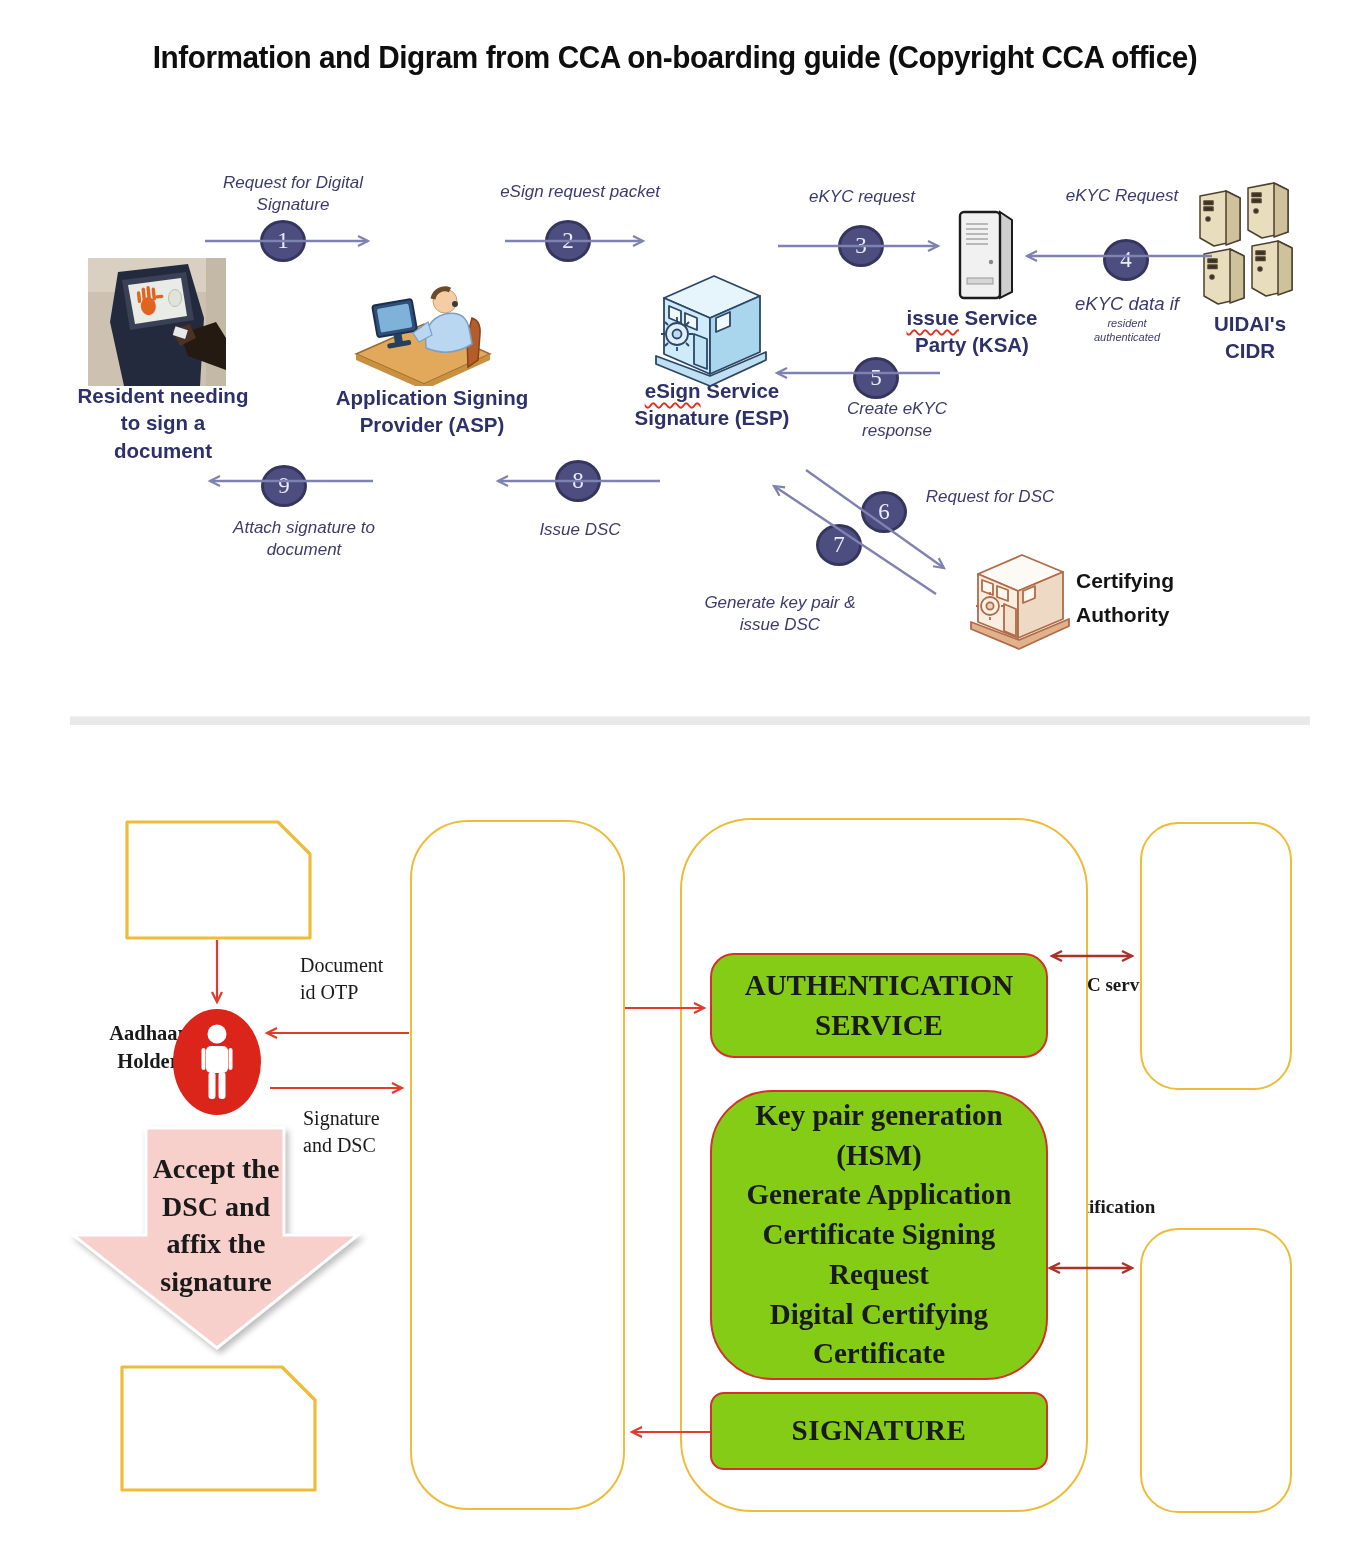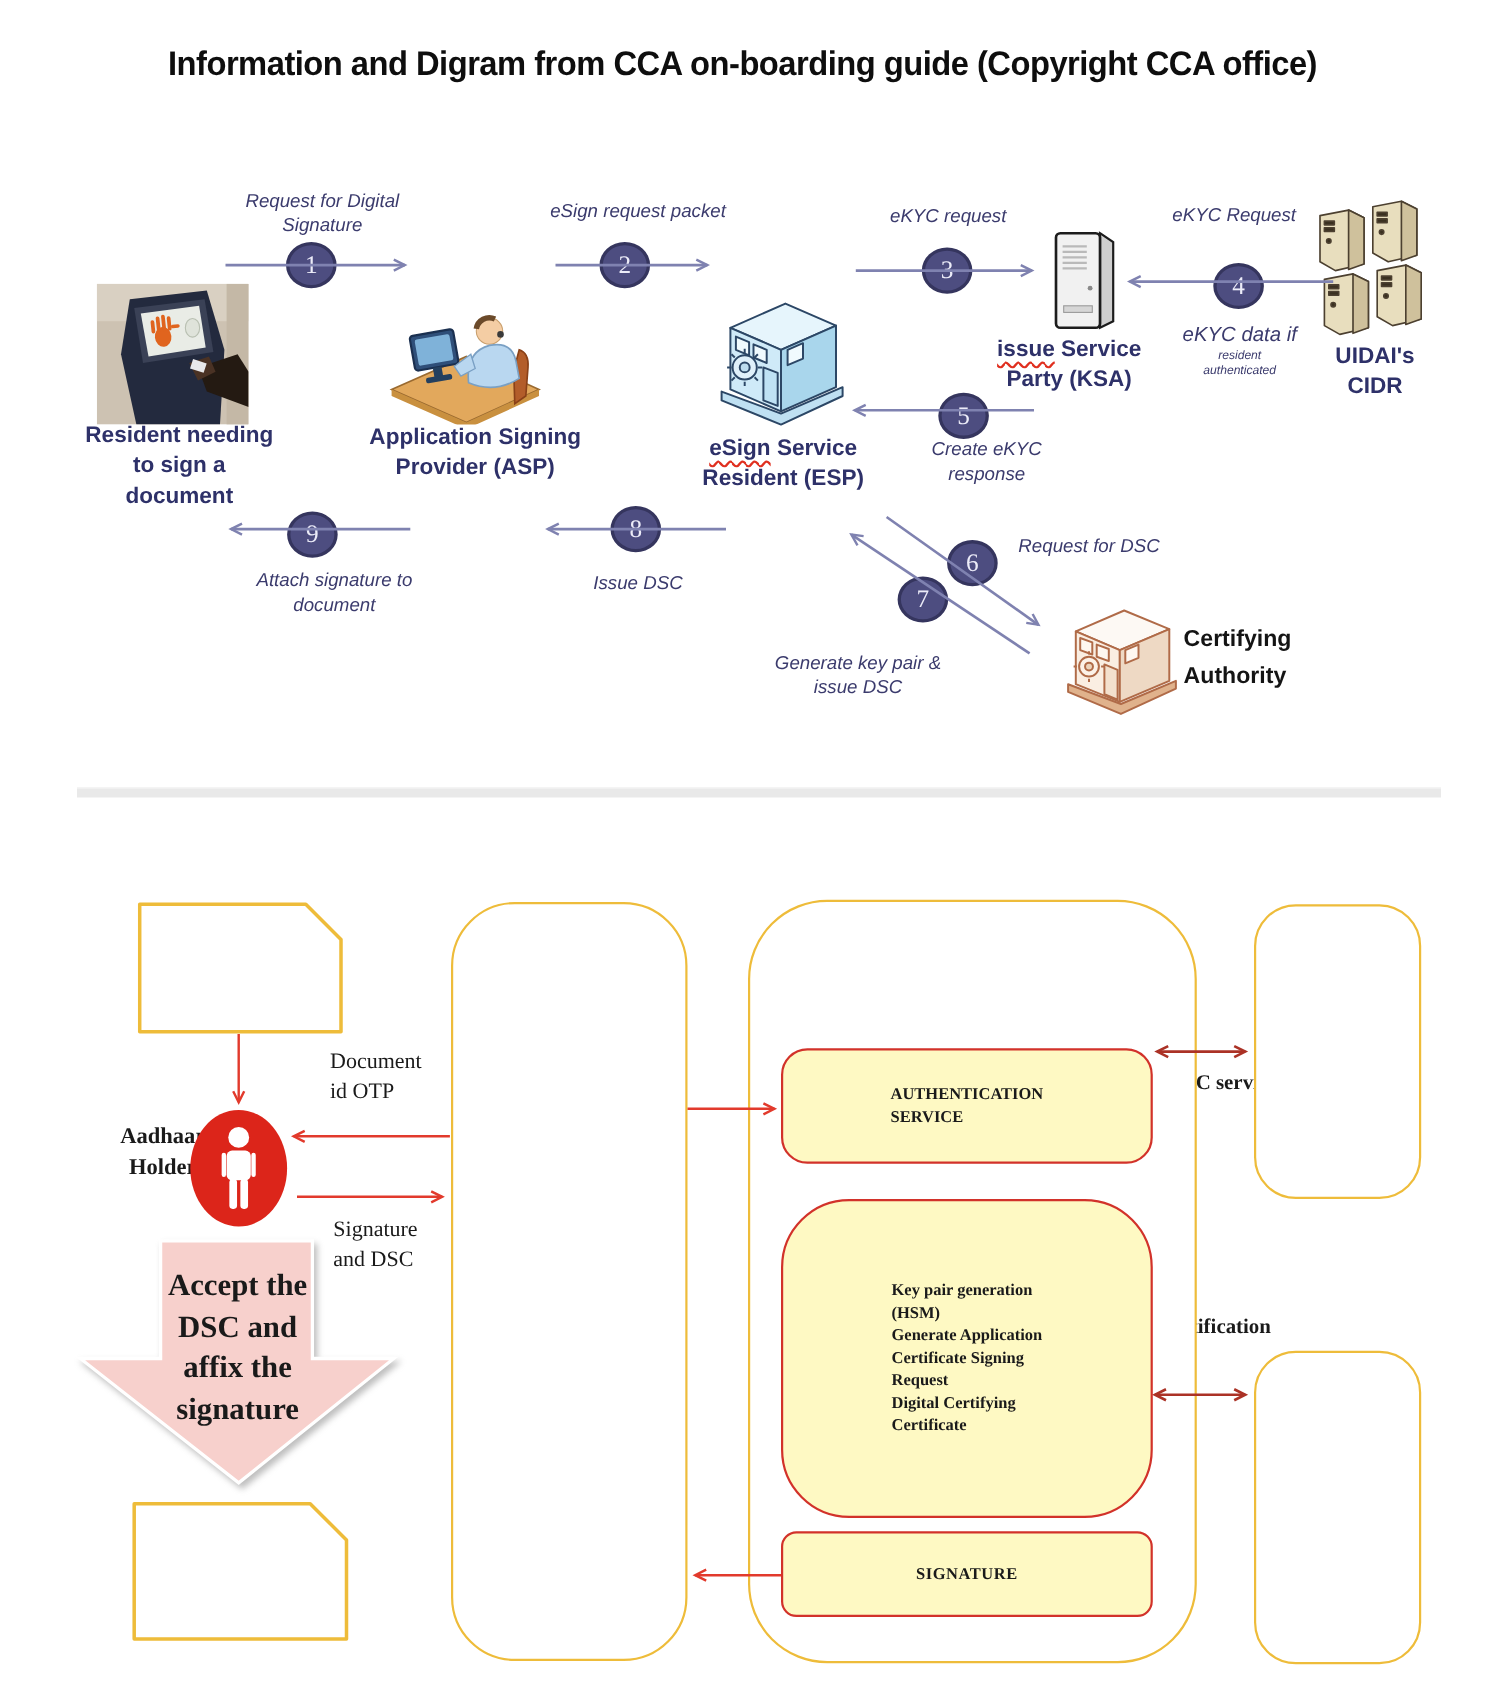--- a/index.html
+++ b/index.html
@@ -9,21 +9,21 @@
   .title{position:absolute;left:0;top:40px;width:100%;text-align:center;font-size:31px;font-weight:bold;color:#0e0e0e;letter-spacing:-0.5px;transform:scaleX(.96)}
   
   .ent{position:absolute;text-align:center;font-weight:bold;color:#2e3169;font-size:20.5px;line-height:1.34;white-space:pre-line}
   .ital{position:absolute;text-align:center;font-style:italic;color:#3b3b6d;font-size:17px;line-height:1.28;white-space:pre-line}
   .note4{font-size:11px}
   .note4::first-line{font-size:18.5px}
   .circ{position:absolute;width:46px;height:42px;border-radius:50%;background:#4d4d80;border:3px solid #35355e;color:#ececf8;display:flex;align-items:center;justify-content:center;font-family:"Liberation Serif",serif;font-size:23px;z-index:4}
   .wavy{text-decoration:underline wavy #e03020 1.5px;text-underline-offset:4px}
   .divider{position:absolute;left:70px;top:716px;width:1240px;height:9px;background:#e9e9e9;border-top:1px solid #f2f2f2}
   .goldbox{position:absolute;border:2.5px solid #eebc3a;background:#fff}
-  .redbox{position:absolute;border:2.5px solid #d2322a;background:#fef9c3;display:flex;align-items:center;justify-content:center;text-align:left;font-family:"Liberation Serif",serif;font-weight:bold;color:#1a1a1a;font-size:15px;line-height:1.37;white-space:pre-line;z-index:2}
+  .redbox{position:absolute;border:2.5px solid #d2322a;background:#84cc16;display:flex;align-items:center;justify-content:center;text-align:center;font-family:"Liberation Serif",serif;font-weight:bold;color:#1a1a1a;font-size:29px;line-height:1.37;white-space:pre-line;z-index:2}
   .blab{position:absolute;font-family:"Liberation Serif",serif;color:#1a1a1a;white-space:pre-line}
   .svgo{position:absolute;left:0;top:0;pointer-events:none;z-index:6}
   .icon{position:absolute;z-index:3}
   .z1{z-index:1}.z2{z-index:2}
 </style>
 </head>
 <body>
 
 <h1 class="title">Information and Digram from CCA on-boarding guide (Copyright CCA office)</h1>
 
@@ -197,21 +197,21 @@
 issue DSC</div>
   <div class="ital" style="left:498px;top:519px;width:164px">Issue DSC</div>
   <div class="ital" style="left:182px;top:517px;width:244px">Attach signature to
 document</div>
 
   <div class="ent" style="left:58px;top:382px;width:210px">Resident needing
 to sign a
 document</div>
   <div class="ent" style="left:317px;top:384px;width:230px">Application Signing
 Provider (ASP)</div>
-  <div class="ent" style="left:600px;top:394px;width:224px"><span><span class="wavy">eSign</span><span> Service</span></span><br><span>Resident (ESP)</span></div>
+  <div class="ent" style="left:600px;top:377px;width:224px"><span><span class="wavy">eSign</span><span> Service</span></span><br><span>Signature (ESP)</span></div>
   <div class="ent" style="left:850px;top:304px;width:244px"><span><span class="wavy">issue</span><span> Service</span></span><br><span>Party  (KSA)</span></div>
   <div class="ent" style="left:1178px;top:310px;width:144px">UIDAI's
 CIDR</div>
   <div class="ent" style="left:1076px;top:564px;width:160px;text-align:left;color:#141414;line-height:1.6;font-size:21px">Certifying
 Authority</div>
 </div>
 
 <div class="divider"></div>
 
 <div>

